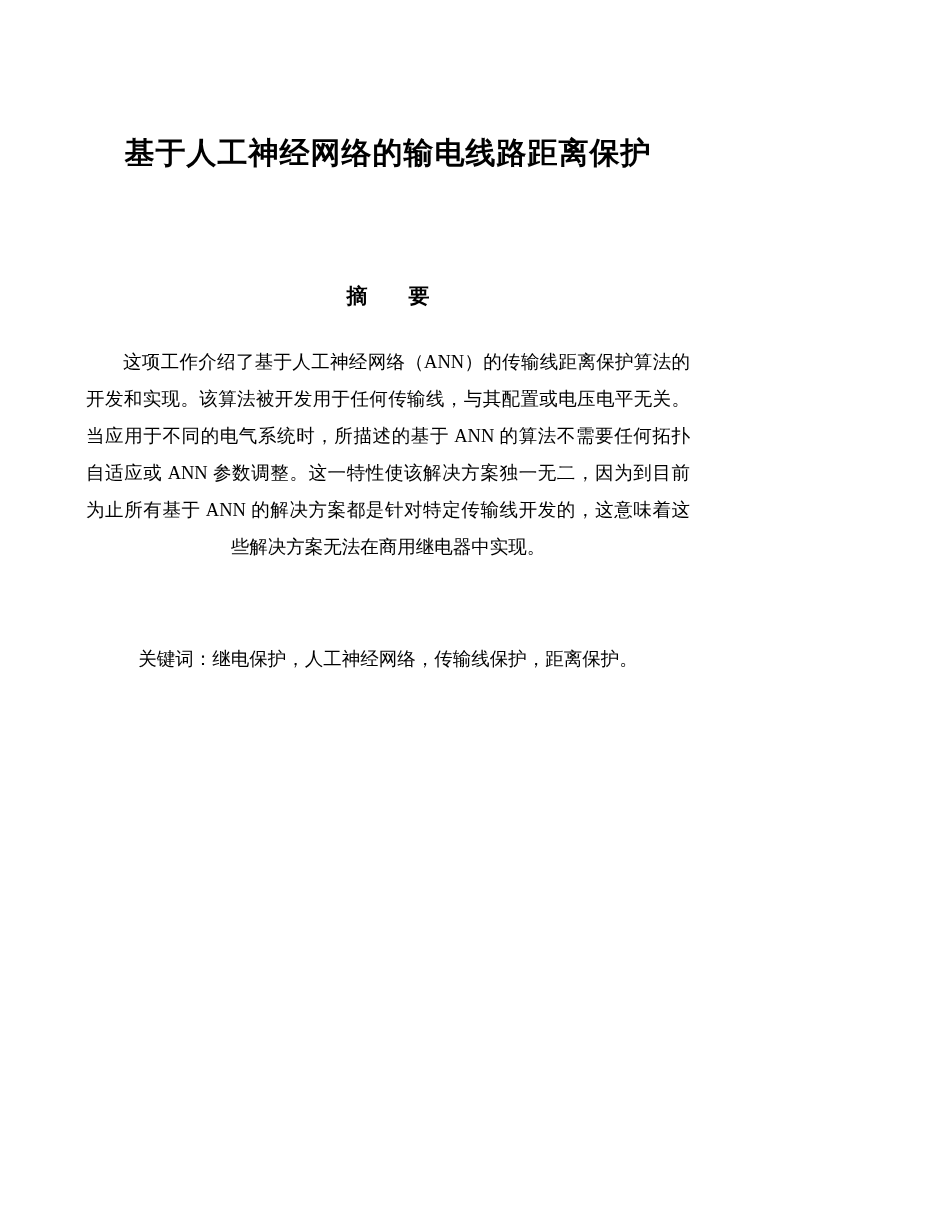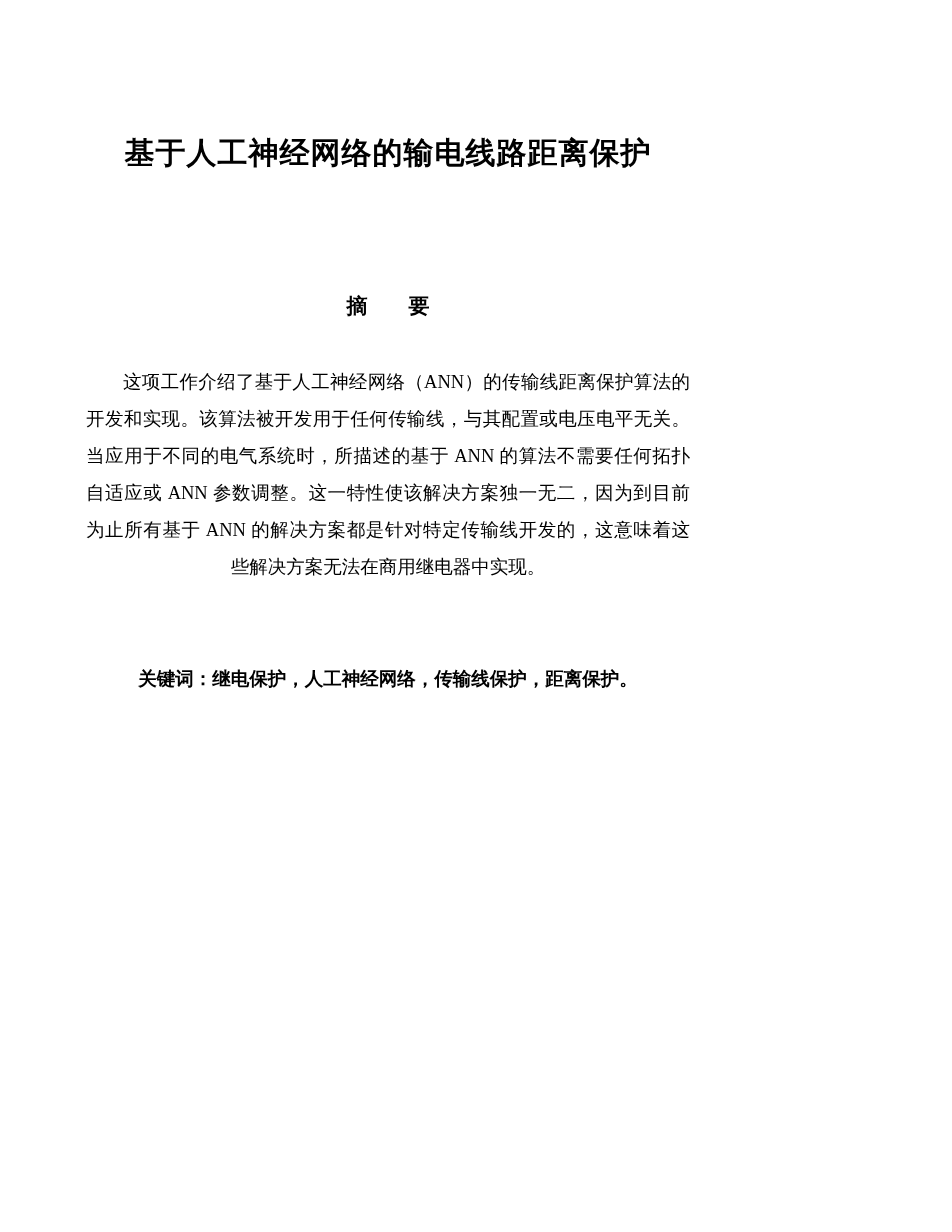--- a/index.html
+++ b/index.html
@@ -26,21 +26,21 @@
     margin: 0;
     padding-top: 133px;
     text-align: center;
     font-size: 30px;
     font-weight: bold;
     letter-spacing: 1px;
     font-family: "Liberation Serif", "DejaVu Serif", serif;
     line-height: 1.3;
   }
   .section-heading {
-    margin: 10px;
+    margin: 0;
     padding-top: 110px;
     text-align: center;
     font-size: 21px;
     font-weight: bold;
     font-family: "DejaVu Sans", "Liberation Sans", sans-serif;
     letter-spacing: 10px;
     text-indent: 10px;
   }
   .abstract-body {
     margin: 0;
@@ -52,21 +52,20 @@
     text-indent: 37px;
     font-family: Liberation Serif, serif;
   }
   .keywords {
     margin: 0;
     padding-top: 76px;
     text-align: center;
     font-size: 18.5px;
     line-height: 1.9;
     font-family: "Liberation Serif", "DejaVu Serif", serif;
-    font-weight: bold;
   }
 </style>
 </head>
 <body>
 
 <div class="page">
 
   <h1 class="doc-title">基于人工神经网络的输电线路距离保护</h1>
 
   <h2 class="section-heading">摘　要</h2>

